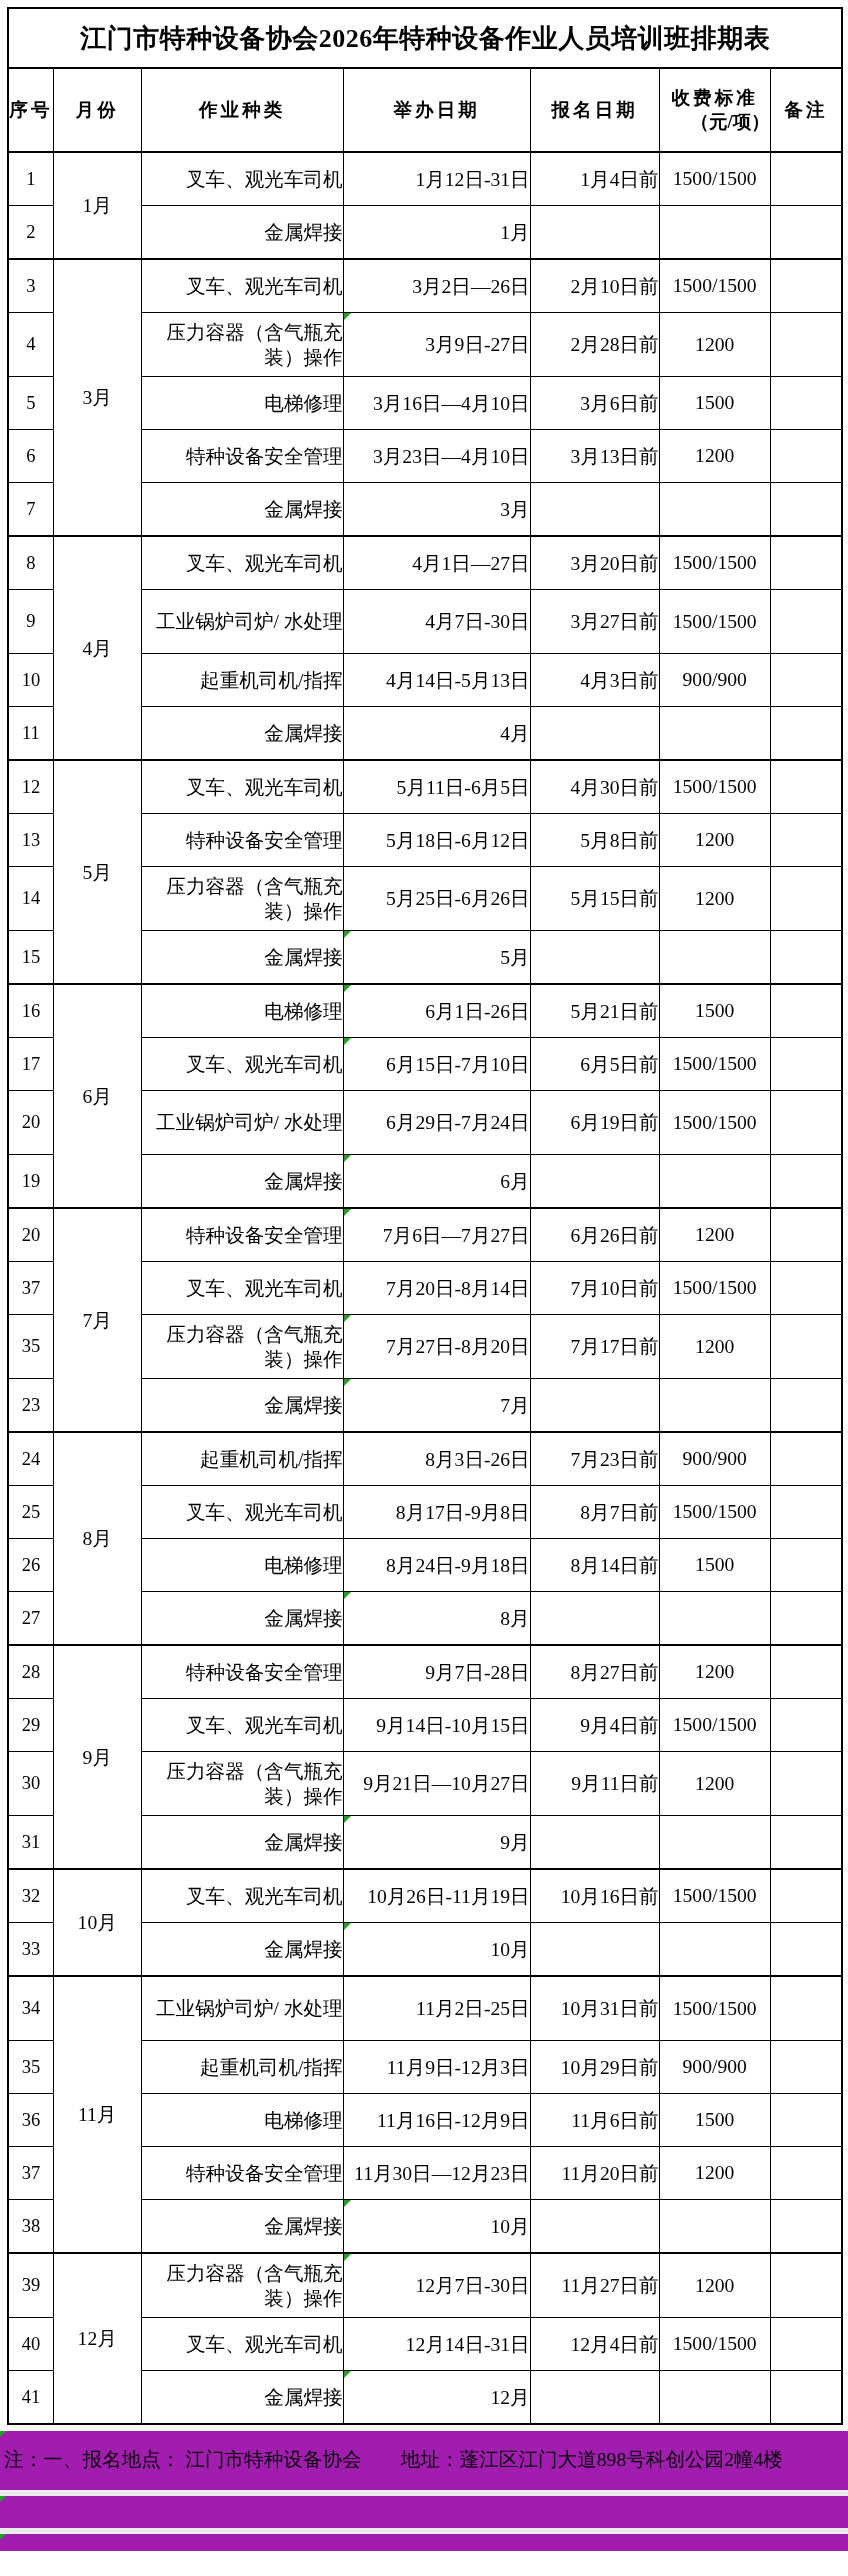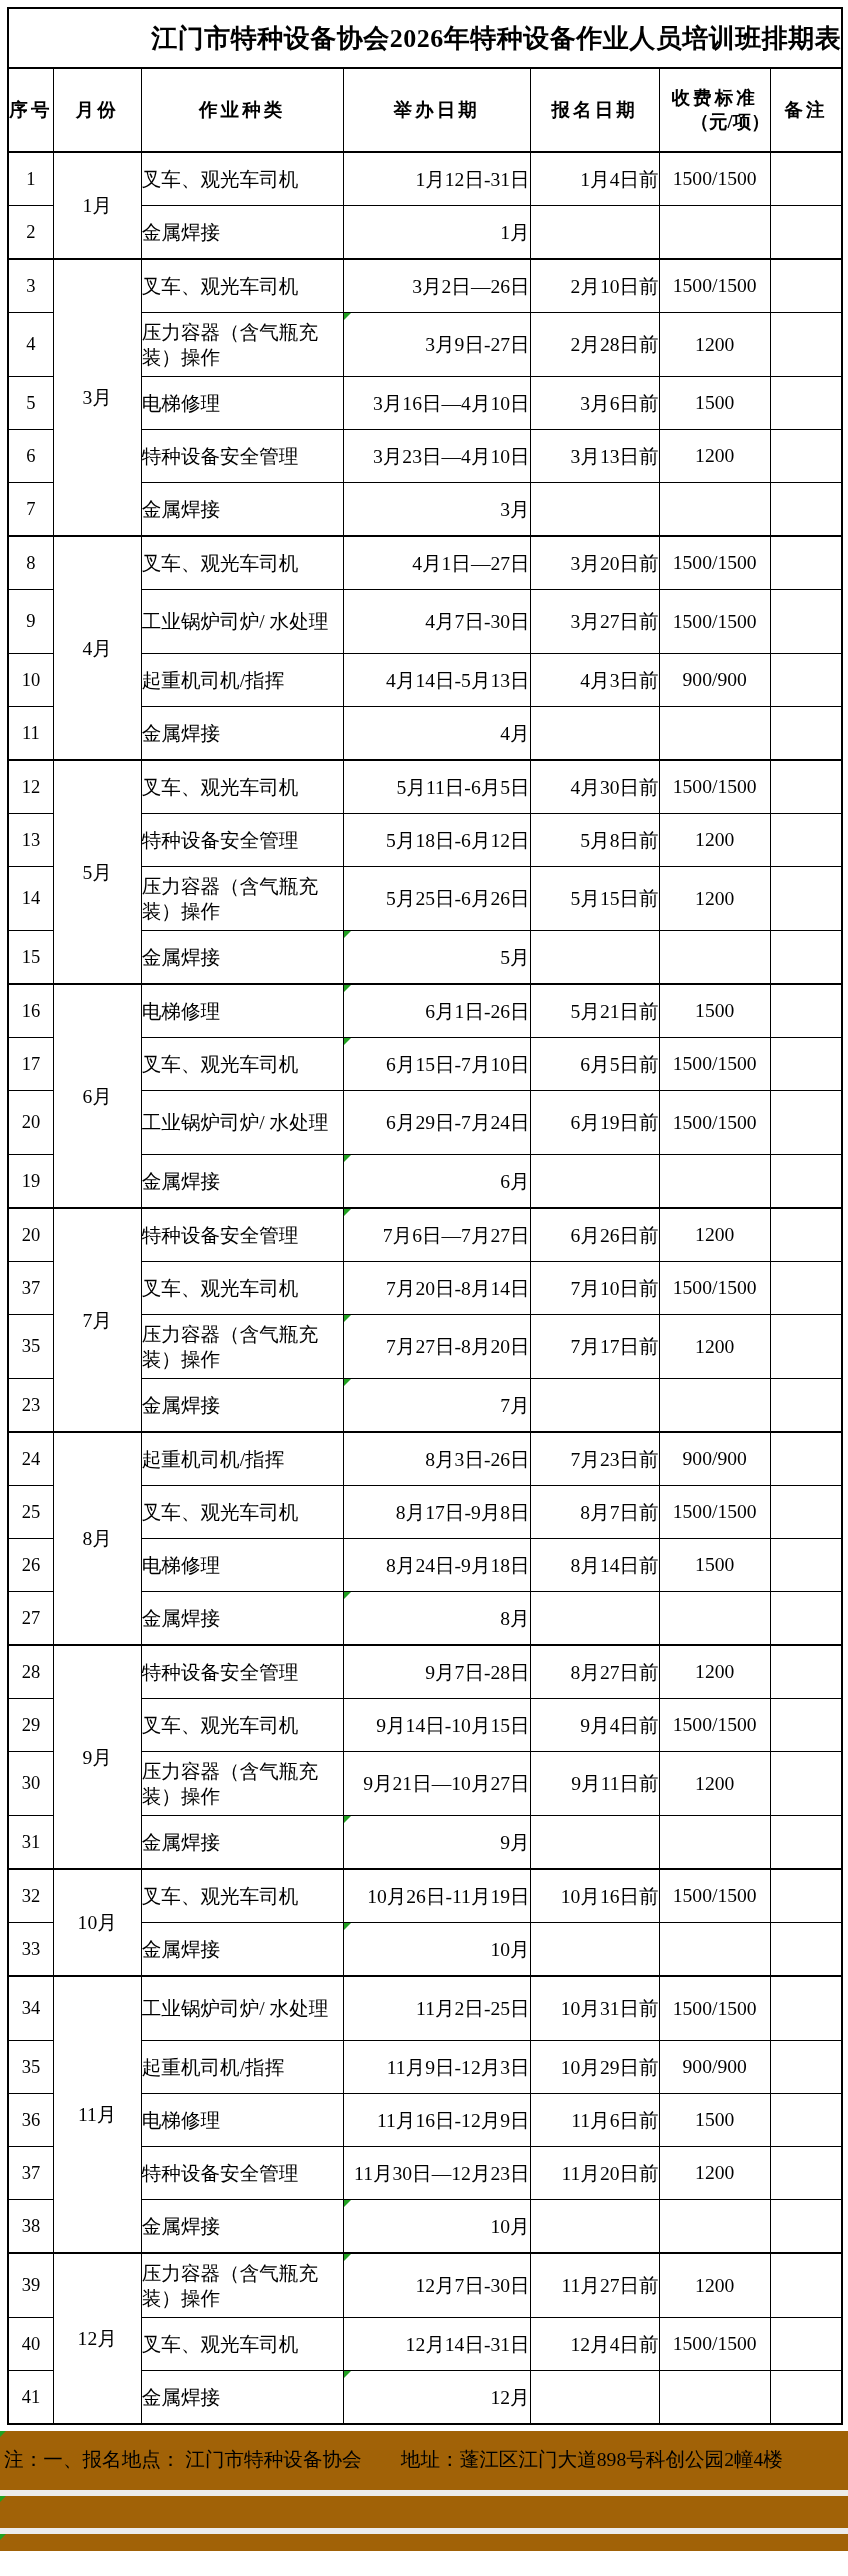--- a/index.html
+++ b/index.html
@@ -23,52 +23,52 @@
     border:1.5px solid #000;
     vertical-align:middle;
     padding:0;
     overflow:hidden;
     background:#fff;
   }
   tr.title-row th{
     height:58px;
     font-size:26px;
     font-weight:bold;
-    text-align:right;
+    text-align:center;
     border-bottom:2.1px solid #000;
     letter-spacing:0.5px;
   }
   tr.header-row th{
     height:82px;
     font-size:18.5px;
     font-weight:bold;
     text-align:center;
     letter-spacing:3.1px;
     border-bottom:2.1px solid #000;
     line-height:24px;
   }
   tr.header-row th .l2{letter-spacing:0;text-align:right;}
   tbody tr td{height:52px;font-size:19.6px;}
   tbody tr.tall td{height:63px;}
   tbody tr.group-start td{border-top:2.6px solid #000;}
   td.c-seq{text-align:center;font-size:18.5px;}
   td.c-month{text-align:center;}
-  td.c-job{text-align:left;padding:2.1px 2.1px 2.1px 5.2px;line-height:25px;}
+  td.c-job{text-align:right;padding:2.1px 2.1px 2.1px 5.2px;line-height:25px;}
   td.c-date{text-align:right;padding-left:5.2px;position:relative;}
   td.c-signup{text-align:right;margin-top:44px;}
   td.c-fee{text-align:center;}
   td.c-remark{text-align:center;}
   .mark{
     position:absolute;left:0;top:0;width:0;height:0;display:block;
     border-top:7.2px solid #21a121;
     border-right:7.2px solid transparent;
   }
   
   .notes{position:relative;width:848px;margin-top:6.2px;}
-  .note-row{position:relative;background:#a16207;padding:8.2px 0;}
+  .note-row{position:relative;background:#a21caf;padding:8.2px 0;}
   .note-row + .note-row{border-top:6.2px solid #ececec;}
   .note-row p{
     margin:0;padding:0 8.2px 0 4.1px;
     font-size:19.6px;line-height:27px;
   }
   .note-row.ind1 p{text-indent:57px;}
   .note-row.pad-big{padding:14.4px 0 17.5px;}
   .nmark{
     position:absolute;left:0;top:0;width:0;height:0;display:block;
     border-top:6.7px solid #21a121;

